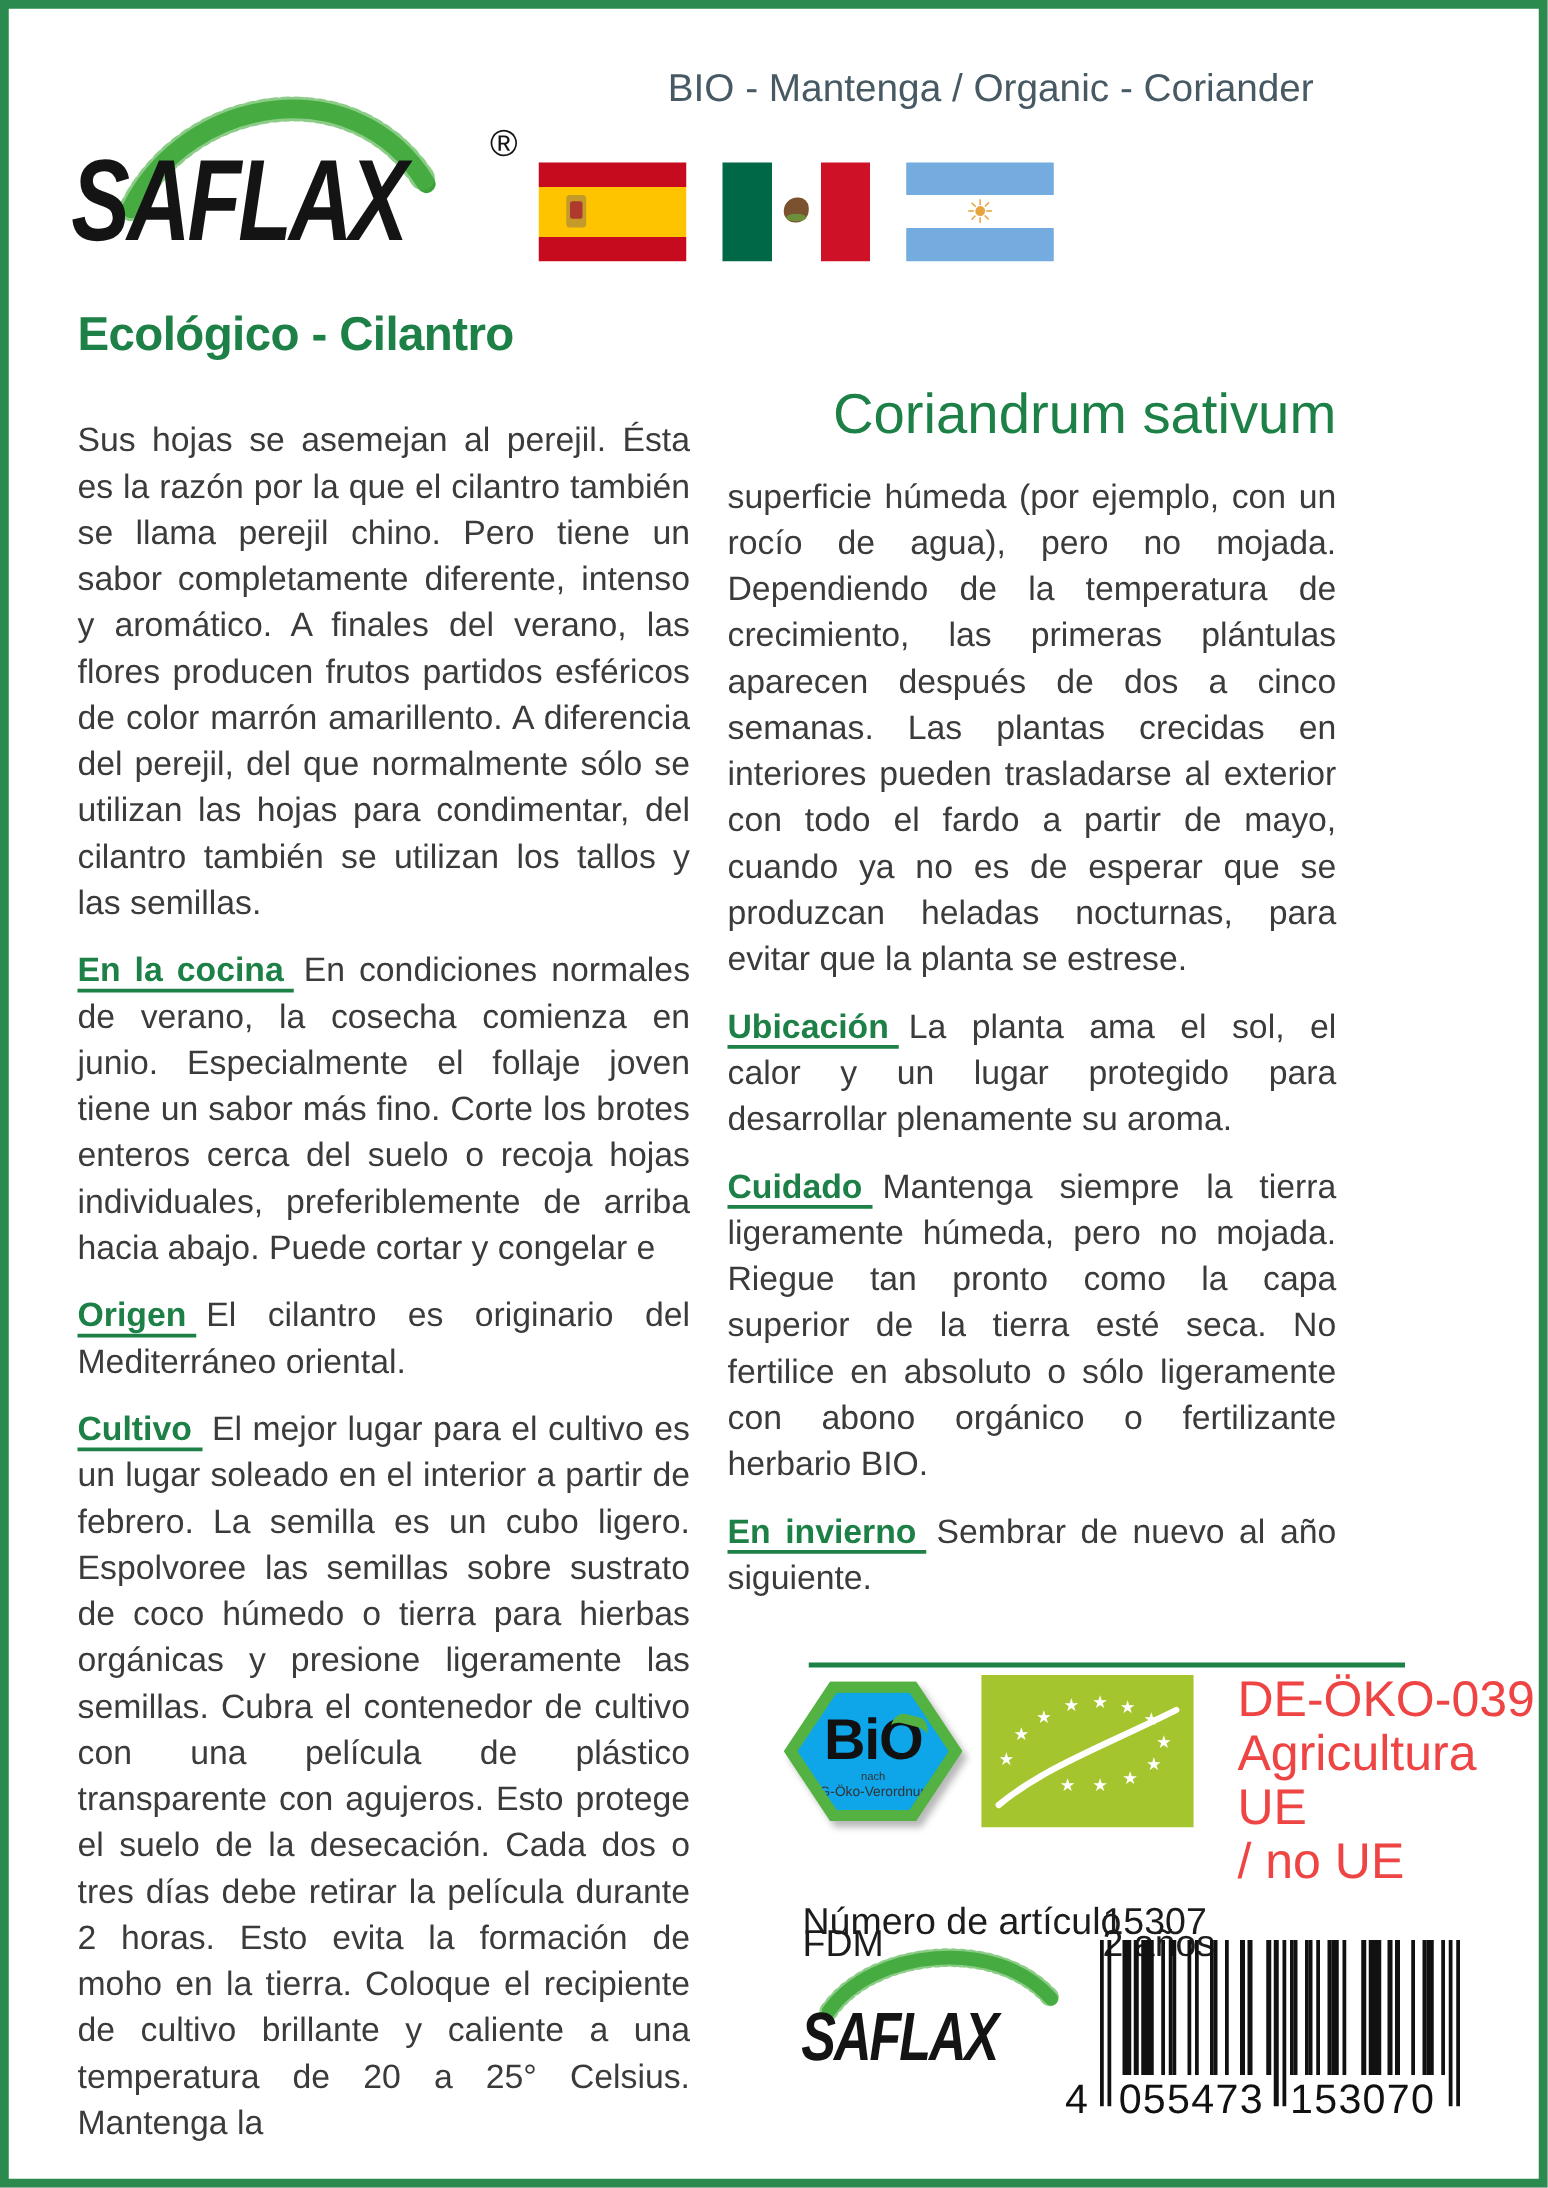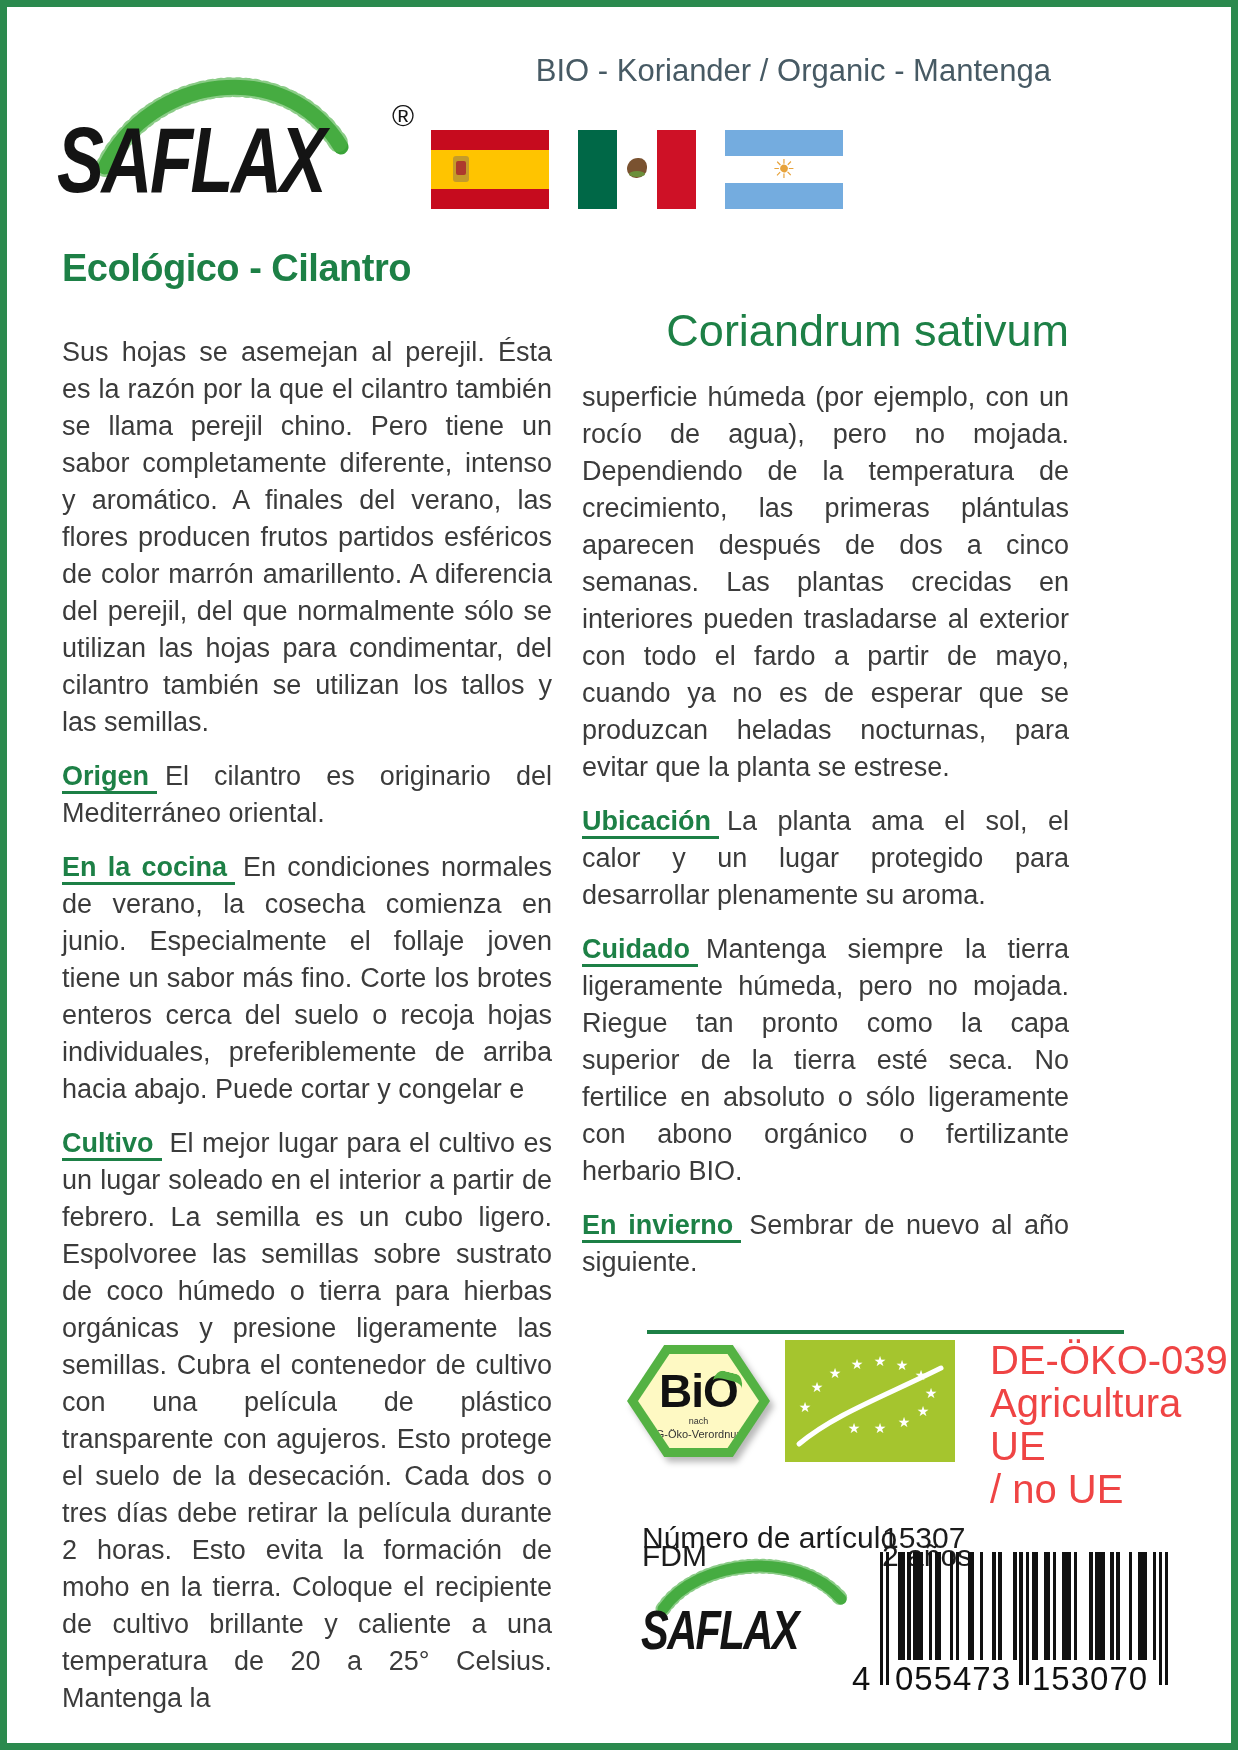--- a/index.html
+++ b/index.html
@@ -45,21 +45,21 @@
   .col-right{position:absolute;left:575px;top:298px;width:487px;}
   .page-title{color:var(--green);font-size:38px;font-weight:bold;letter-spacing:-0.5px;margin:0 0 44px 0;}
   .botanical{color:var(--green);font-size:45px;font-weight:normal;text-align:right;margin:0 0 22px 0;}
   .para{font-size:27px;line-height:37px;text-align:justify;margin:0 0 17px 0;}
   .sec-head{color:var(--green);font-weight:bold;border-bottom:3px solid var(--green);padding-right:8px;margin-right:8px;}
   
   .sep-line{position:absolute;left:640px;top:1323px;width:477px;height:4px;background:var(--green);}
   .bio-seal{position:absolute;left:620px;top:1338px;width:143px;height:112px;filter:drop-shadow(4px 5px 3px rgba(0,0,0,0.28));}
   .bio-hex-outer{position:absolute;inset:0;background:var(--bright-green);
     clip-path:polygon(26% 0,74% 0,100% 50%,74% 100%,26% 100%,0 50%);}
-  .bio-hex-inner{position:absolute;left:11px;right:11px;top:9px;bottom:9px;background:#fef9c3;
+  .bio-hex-inner{position:absolute;left:11px;right:11px;top:9px;bottom:9px;background:#0ea5e9;
     clip-path:polygon(26% 0,74% 0,100% 50%,74% 100%,26% 100%,0 50%);}
   .bio-word{position:absolute;left:0;right:0;top:14px;text-align:center;font-size:46px;line-height:46px;
     font-weight:bold;color:#111;letter-spacing:-1px;}
   .bio-swoosh{position:absolute;left:74px;top:18px;width:30px;height:18px;border-top:8px solid var(--bright-green);
     border-radius:50%/80%;transform:rotate(14deg);}
   .bio-sub1{position:absolute;left:0;right:0;top:62px;text-align:center;font-size:9px;color:#333;}
   .bio-sub2{position:absolute;left:0;right:0;top:74px;text-align:center;font-size:11px;color:#333;}
   .eu-logo{position:absolute;left:778px;top:1333px;width:170px;height:122px;}
   .eu-logo svg{display:block;}
   .cert-text{position:absolute;left:955px;top:1332px;font-size:40px;line-height:43px;color:#ef4444;margin-left:28px;}
@@ -99,27 +99,27 @@
         <div class="es-emblem-inner"></div>
       </div>
   </div>
   <div class="flag flag-mexico">
     <div class="mx-emblem"></div>
   </div>
   <div class="flag flag-argentina">
     <div class="ar-sun">☀</div>
   </div>
 
-  <div class="product-line">BIO - Koriander / Organic - Mantenga</div>
+  <div class="product-line">BIO - Mantenga / Organic - Coriander</div>
 
   <div class="col-left">
     <h1 class="page-title">Ecológico - Cilantro</h1>
     <p class="para">Sus hojas se asemejan al perejil. Ésta es la razón por la que el cilantro también se llama perejil chino. Pero tiene un sabor completamente diferente, intenso y aromático. A finales del verano, las flores producen frutos partidos esféricos de color marrón amarillento. A diferencia del perejil, del que normalmente sólo se utilizan las hojas para condimentar, del cilantro también se utilizan los tallos y las semillas.</p>
+    <p class="para"><span class="sec-head">En la cocina</span><span>En condiciones normales de verano, la cosecha comienza en junio. Especialmente el follaje joven tiene un sabor más fino. Corte los brotes enteros cerca del suelo o recoja hojas individuales, preferiblemente de arriba hacia abajo. Puede cortar y congelar e</span></p>
     <p class="para"><span class="sec-head">Origen</span><span>El cilantro es originario del Mediterráneo oriental.</span></p>
-    <p class="para"><span class="sec-head">En la cocina</span><span>En condiciones normales de verano, la cosecha comienza en junio. Especialmente el follaje joven tiene un sabor más fino. Corte los brotes enteros cerca del suelo o recoja hojas individuales, preferiblemente de arriba hacia abajo. Puede cortar y congelar e</span></p>
     <p class="para"><span class="sec-head">Cultivo</span><span>El mejor lugar para el cultivo es un lugar soleado en el interior a partir de febrero. La semilla es un cubo ligero. Espolvoree las semillas sobre sustrato de coco húmedo o tierra para hierbas orgánicas y presione ligeramente las semillas. Cubra el contenedor de cultivo con una película de plástico transparente con agujeros. Esto protege el suelo de la desecación. Cada dos o tres días debe retirar la película durante 2 horas. Esto evita la formación de moho en la tierra. Coloque el recipiente de cultivo brillante y caliente a una temperatura de 20 a 25° Celsius. Mantenga la</span></p>
   </div>
 
   <div class="col-right">
     <h2 class="botanical">Coriandrum sativum</h2>
     <p class="para">superficie húmeda (por ejemplo, con un rocío de agua), pero no mojada. Dependiendo de la temperatura de crecimiento, las primeras plántulas aparecen después de dos a cinco semanas. Las plantas crecidas en interiores pueden trasladarse al exterior con todo el fardo a partir de mayo, cuando ya no es de esperar que se produzcan heladas nocturnas, para evitar que la planta se estrese.</p>
     <p class="para"><span class="sec-head">Ubicación</span><span>La planta ama el sol, el calor y un lugar protegido para desarrollar plenamente su aroma.</span></p>
     <p class="para"><span class="sec-head">Cuidado</span><span>Mantenga siempre la tierra ligeramente húmeda, pero no mojada. Riegue tan pronto como la capa superior de la tierra esté seca. No fertilice en absoluto o sólo ligeramente con abono orgánico o fertilizante herbario BIO.</span></p>
     <p class="para"><span class="sec-head">En invierno</span><span>Sembrar de nuevo al año siguiente.</span></p>
   </div>

